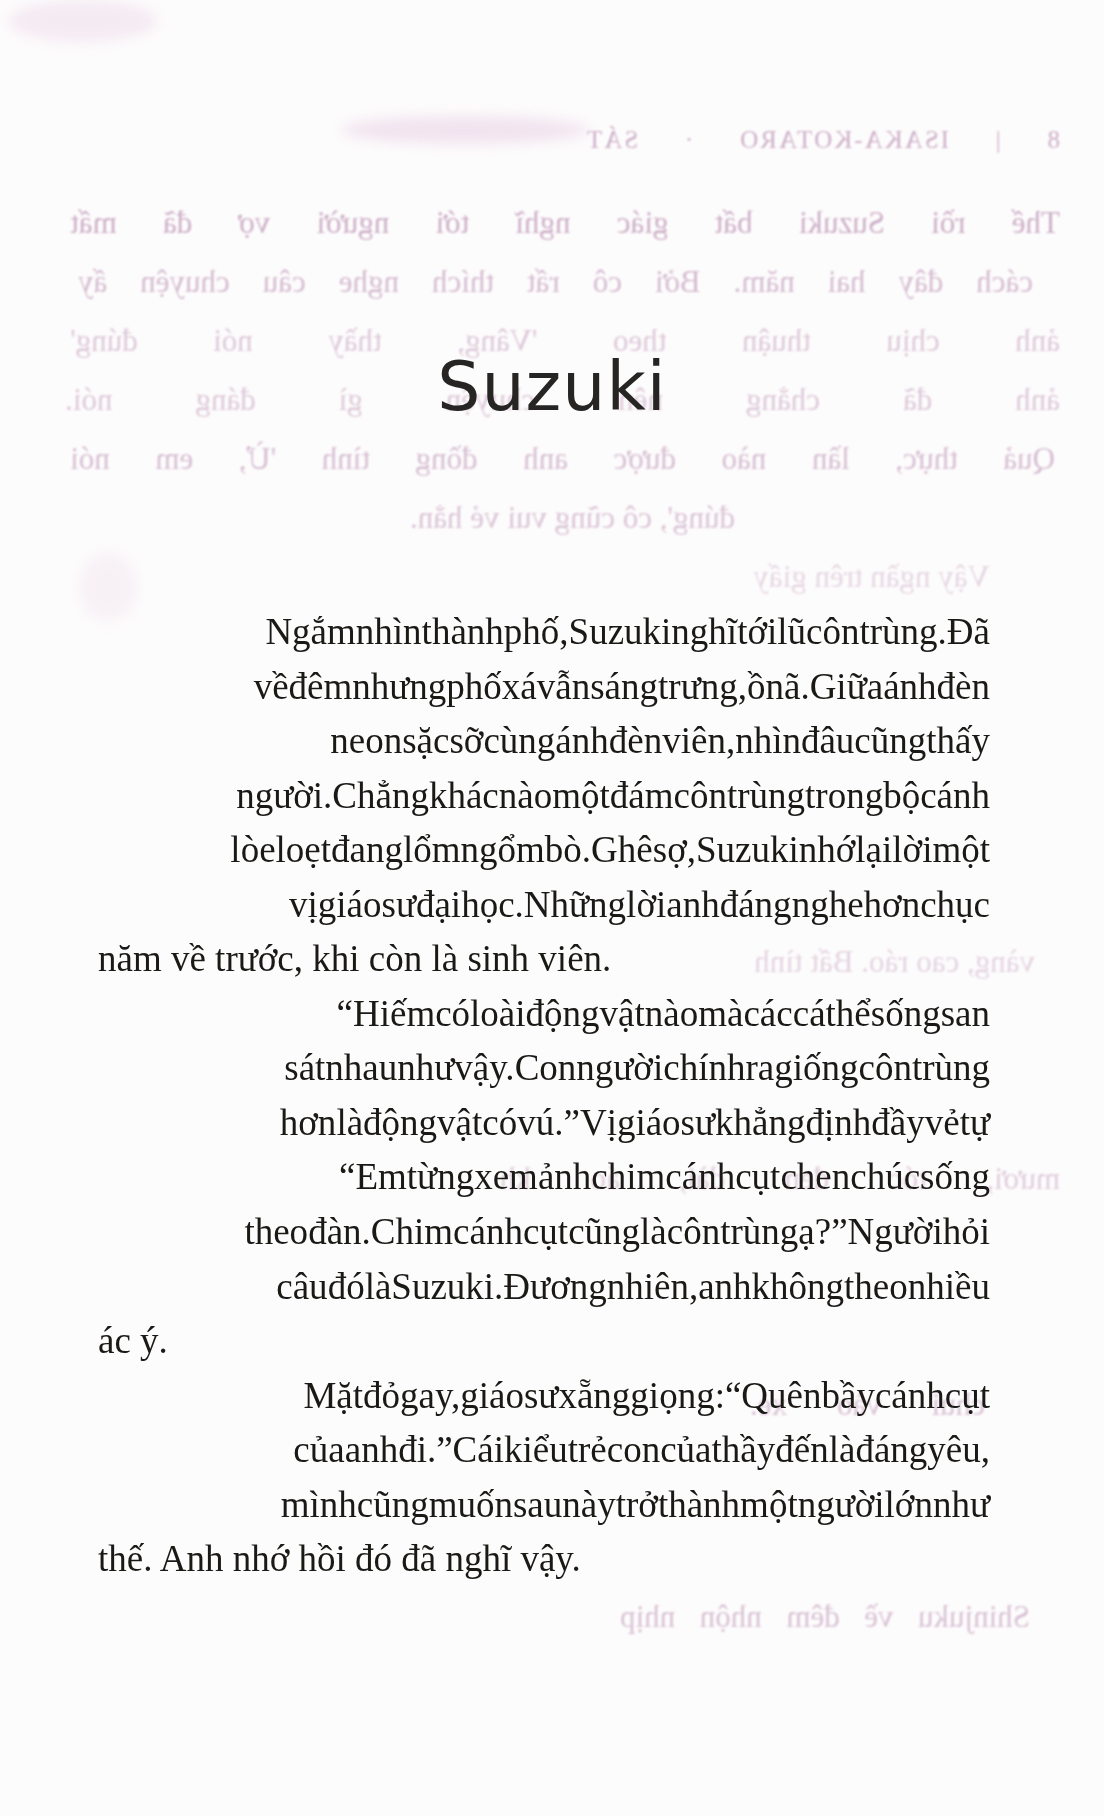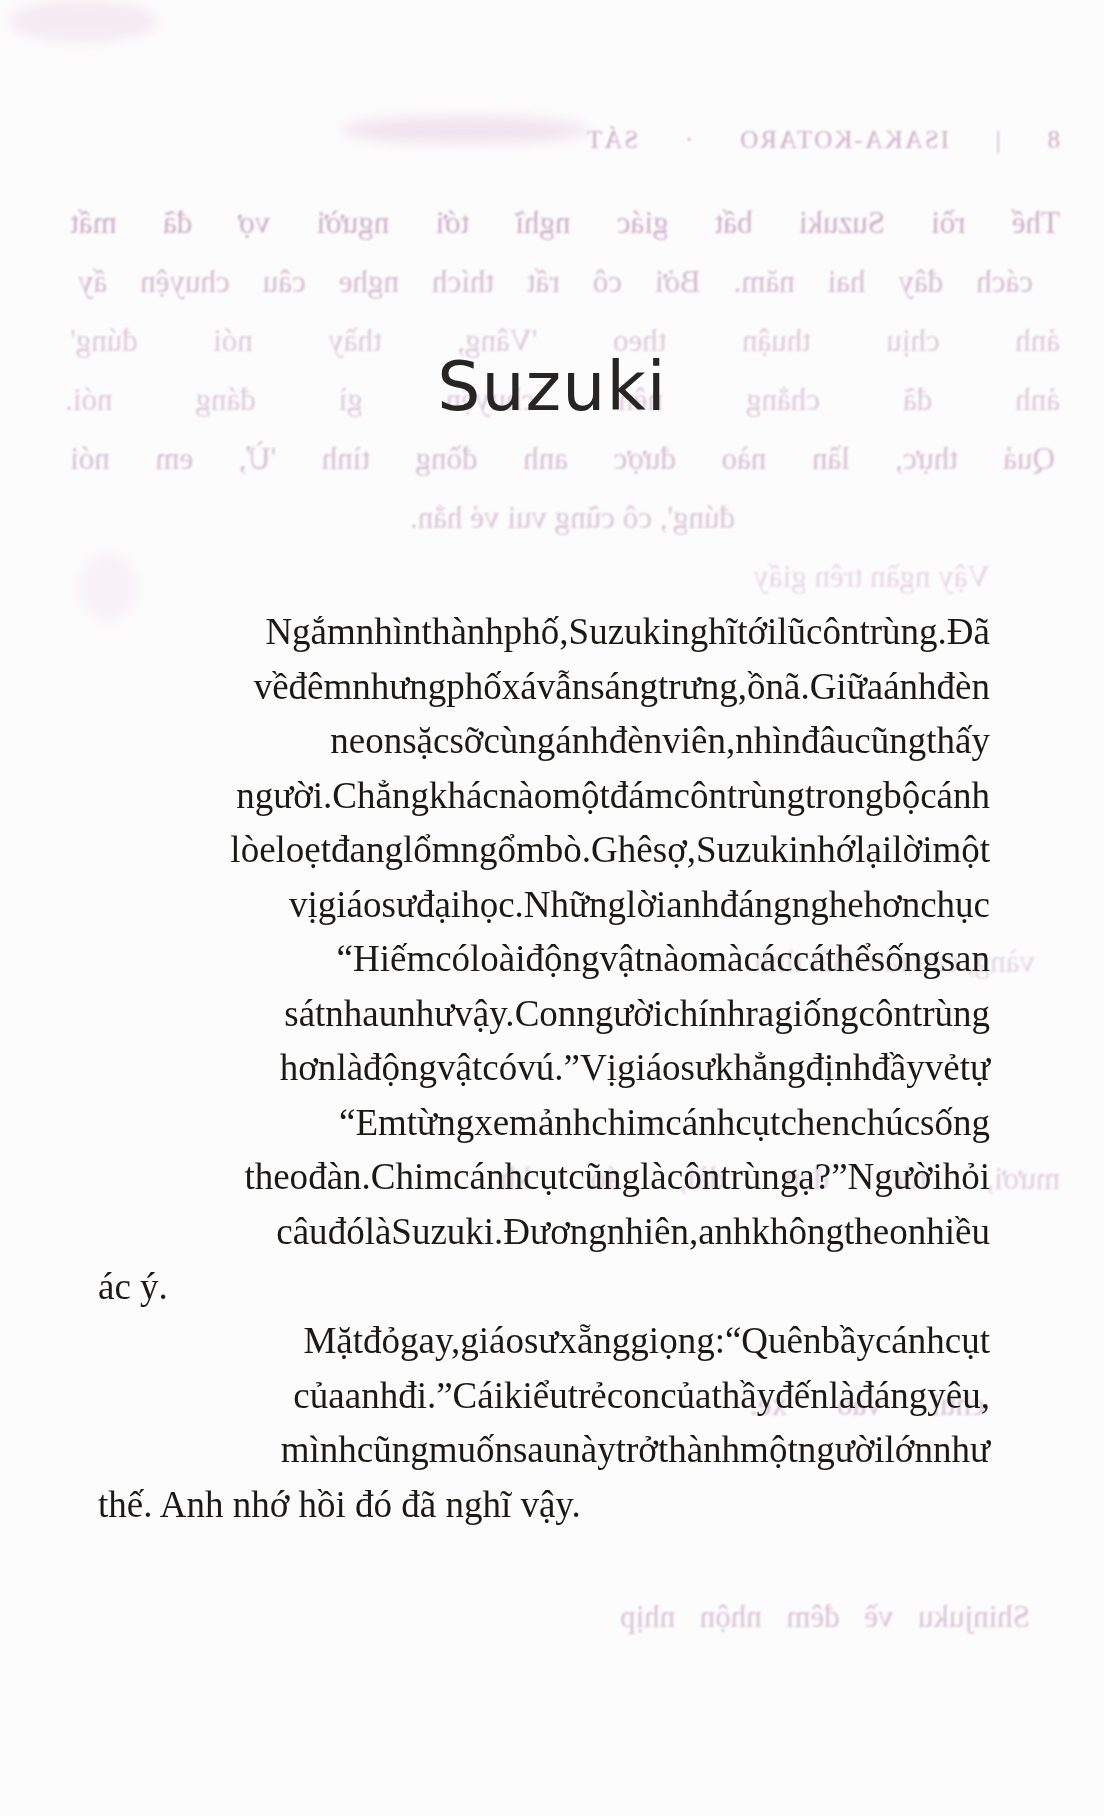--- a/index.html
+++ b/index.html
@@ -234,20 +234,21 @@
         <span>đại</span>
         <span>học.</span>
         <span>Những</span>
         <span>lời</span>
         <span>anh</span>
         <span>đáng</span>
         <span>nghe</span>
         <span>hơn</span>
         <span>chục</span>
       </div>
+      <div class="bline last">năm về trước, khi còn là sinh viên.</div>
       <div class="bline indent">
         <span>“Hiếm</span>
         <span>có</span>
         <span>loài</span>
         <span>động</span>
         <span>vật</span>
         <span>nào</span>
         <span>mà</span>
         <span>các</span>
         <span>cá</span>

